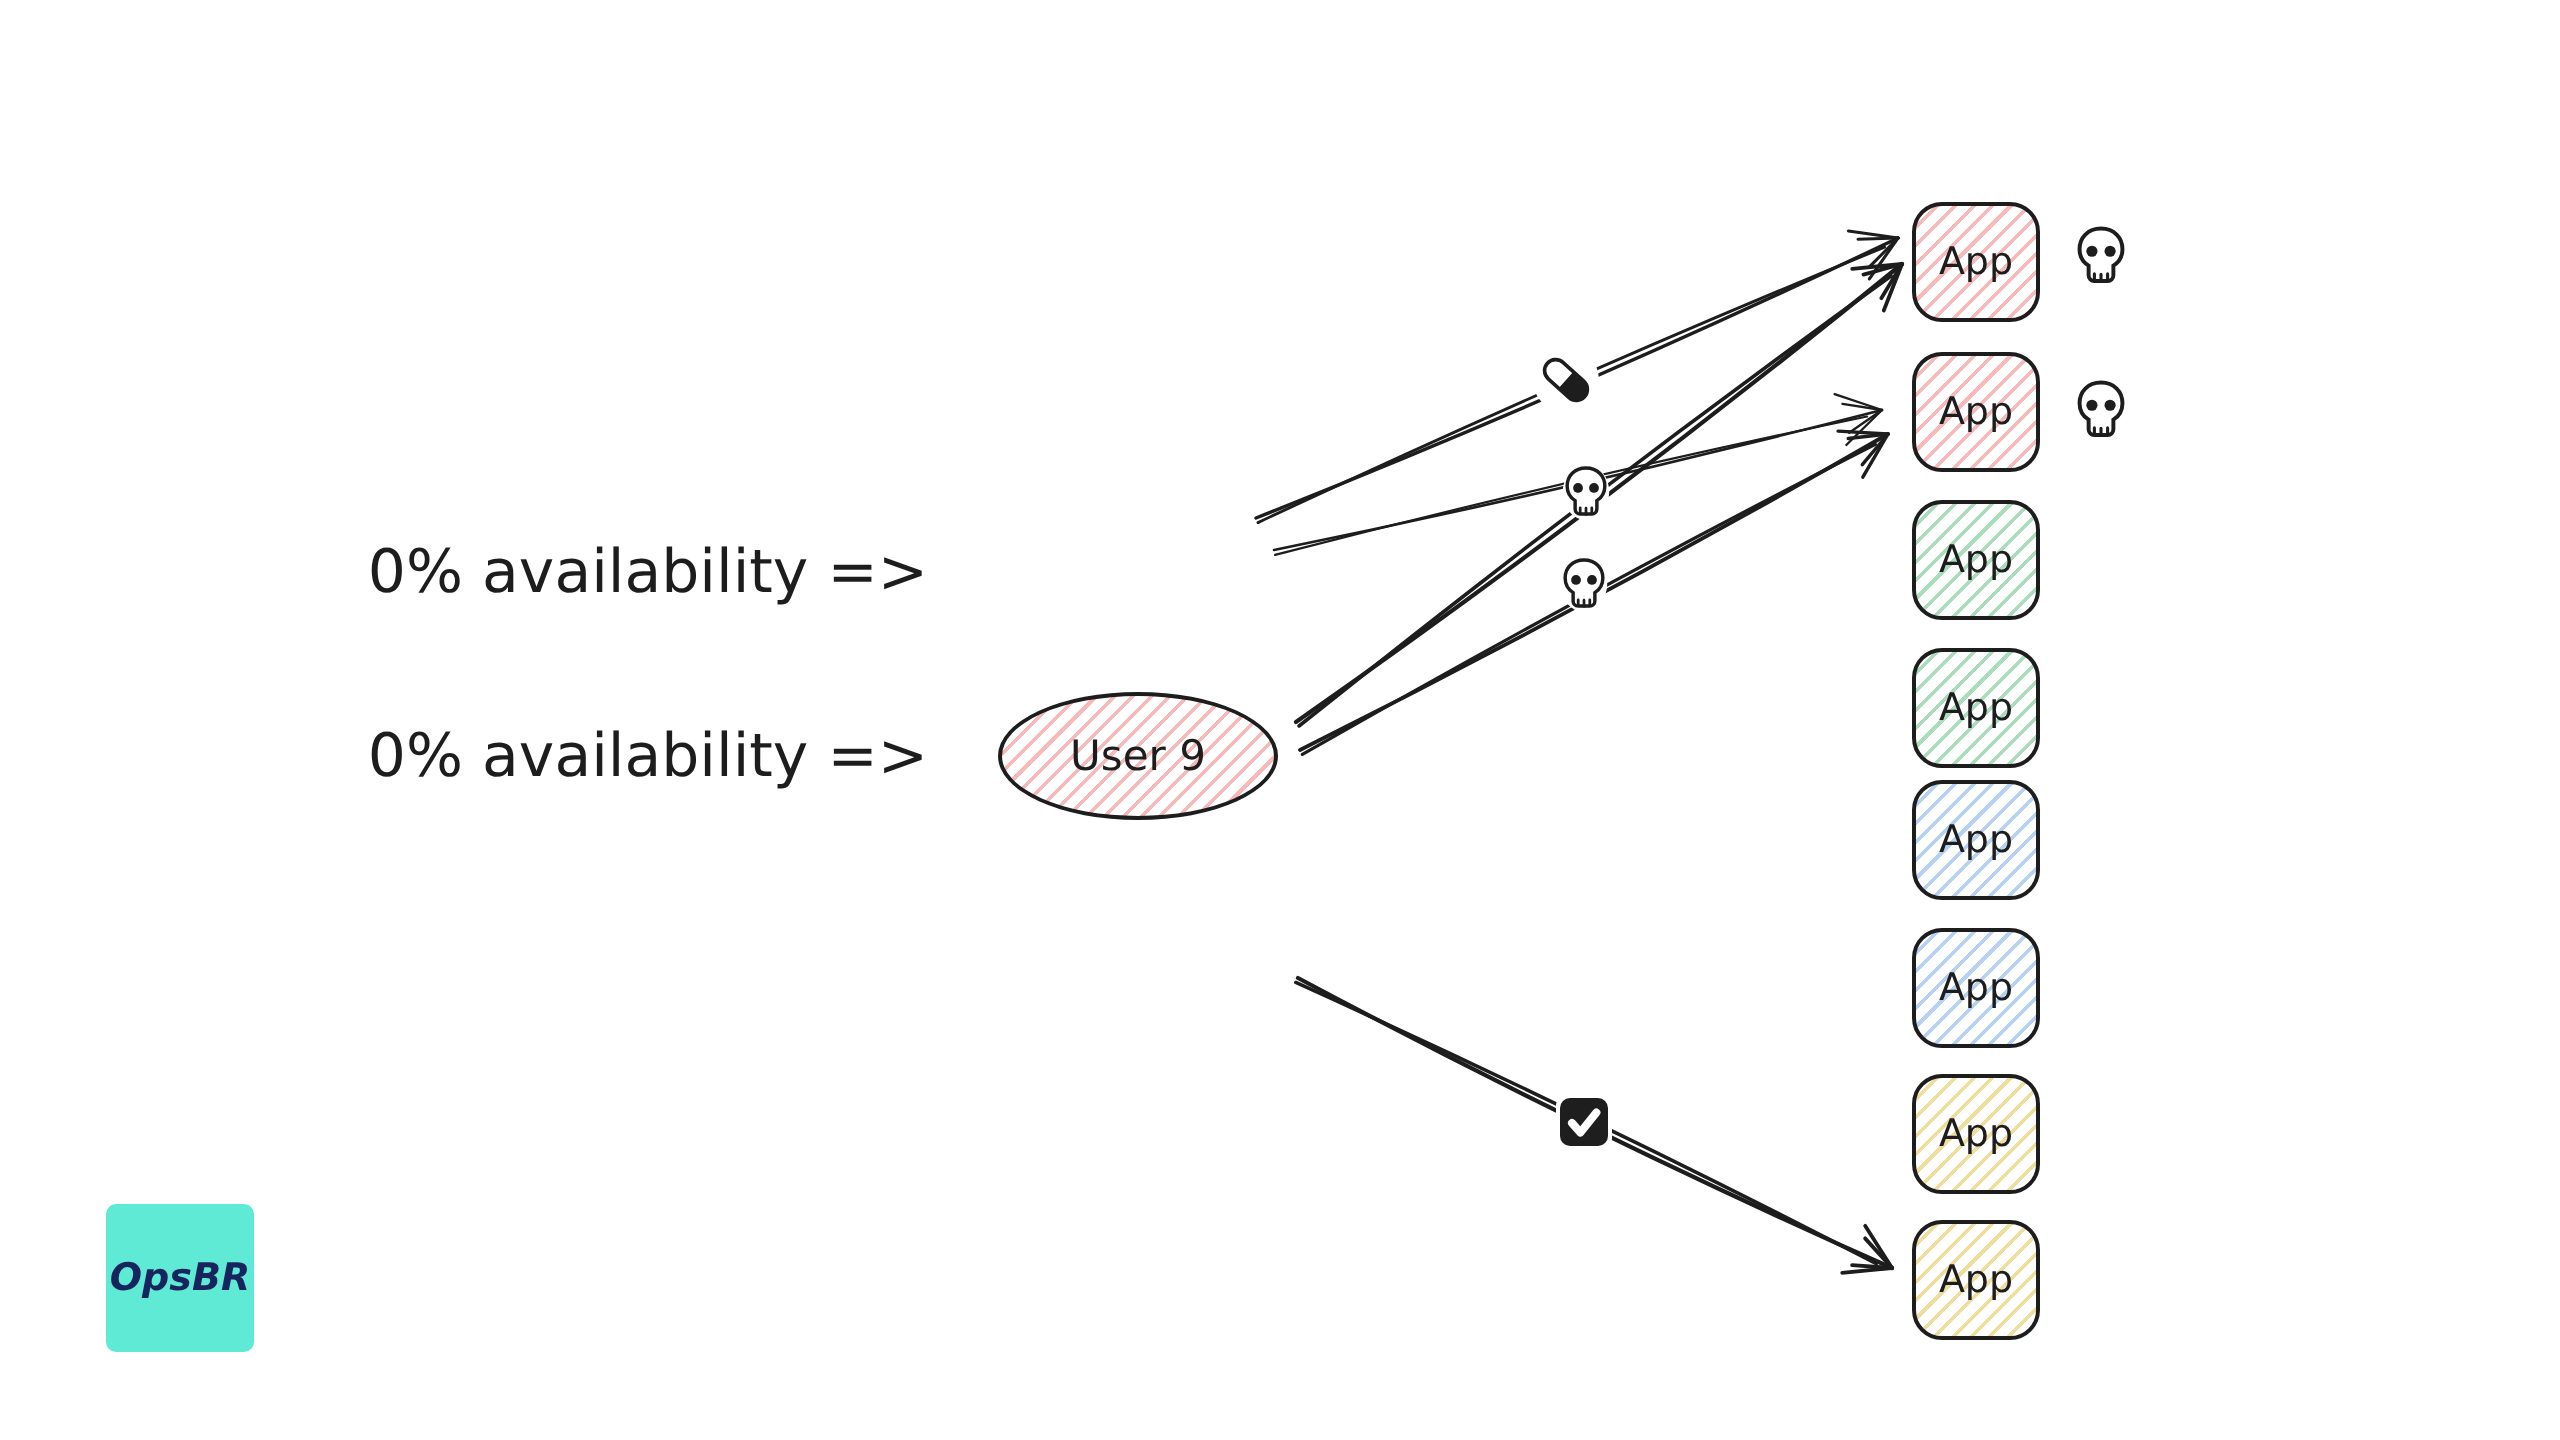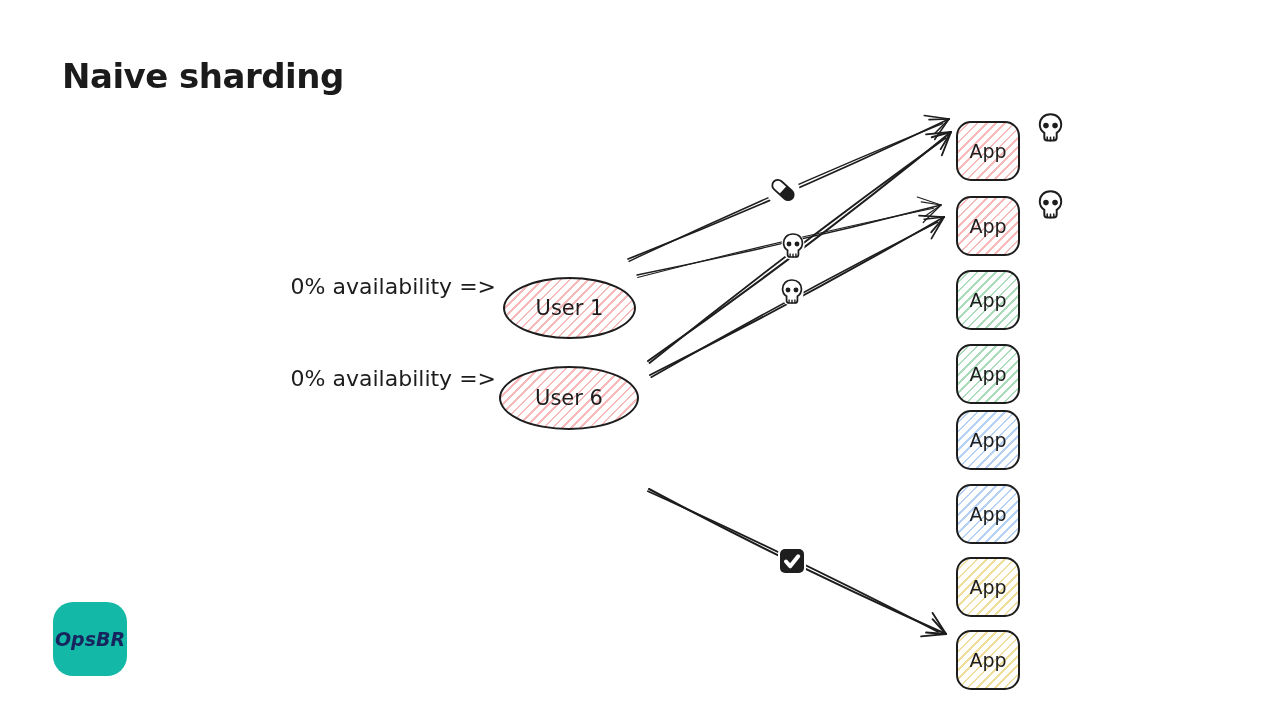--- a/index.html
+++ b/index.html
@@ -1,50 +1,46 @@
 <!DOCTYPE html>
 <html><head>
 <meta charset="utf-8">
 <style>
   html,body{margin:0;padding:0;background:#fff;}
   .stage{position:relative;width:1280px;height:720px;background:#fff;overflow:hidden;
          font-family:"DejaVu Sans",sans-serif;color:#1d1d1d;}
   .title{position:absolute;left:62px;top:56px;font-size:34px;font-weight:900;
          letter-spacing:-0.5px;color:#1b1b1b;font-family:"DejaVu Sans",sans-serif;}
-  .avail{position:absolute;right:784px;font-size:22px;line-height:26px;white-space:nowrap;
+  .avail{position:absolute;right:816px;font-size:30px;line-height:26px;white-space:nowrap;
          text-align:right;color:#1d1d1d;}
   .node{position:absolute;display:flex;align-items:center;justify-content:center;
-        border:2.6px solid #1d1d1d;background-color:#fff;box-sizing:border-box;margin-top:20px;}
+        border:2.6px solid #1d1d1d;background-color:#fff;box-sizing:border-box;}
   .ellipse{border-radius:50%;font-size:21px;}
   .appbox{left:956px;width:64px;height:60px;border-radius:15px;font-size:19px;}
   .h-pink{background-image:repeating-linear-gradient(135deg,rgba(240,128,128,0.55) 0 1.8px,rgba(0,0,0,0) 1.8px 6.5px);}
   .h-green{background-image:repeating-linear-gradient(135deg,rgba(87,186,122,0.5) 0 1.8px,rgba(0,0,0,0) 1.8px 6.5px);}
   .h-blue{background-image:repeating-linear-gradient(135deg,rgba(108,163,233,0.5) 0 1.8px,rgba(0,0,0,0) 1.8px 6.5px);}
   .h-yellow{background-image:repeating-linear-gradient(135deg,rgba(226,195,74,0.55) 0 1.8px,rgba(0,0,0,0) 1.8px 6.5px);}
   #edges-svg{position:absolute;left:0;top:0;width:1280px;height:720px;pointer-events:none;}
   .icon{position:absolute;}
-  .logo{position:absolute;left:53px;top:602px;width:74px;height:74px;border-radius:20px;
-        background:#14b8a6;display:flex;align-items:center;justify-content:center;}
+  .logo{position:absolute;left:53px;top:602px;width:74px;height:74px;border-radius:5px;
+        background:#5eead4;display:flex;align-items:center;justify-content:center;}
   .logo span{font-size:19px;font-style:italic;font-weight:600;color:#17255e;}
 </style>
 </head>
 <body>
 
 <div class="stage">
 
-  <div class="title">Naive sharding</div>
 
   <div class="avail" style="top:274px">0% availability =&gt;</div>
   <div class="avail" style="top:366px">0% availability =&gt;</div>
 
-  <div class="node ellipse h-pink" style="left:503px;top:257px;width:133px;height:62px">
-    <span>User 1</span>
-  </div>
   <div class="node ellipse h-pink" style="left:499px;top:346px;width:140px;height:64px">
-    <span>User 6</span>
+    <span>User 9</span>
   </div>
 
   <div class="node appbox h-pink" style="top:101px">
     <span>App</span>
   </div>
   <div class="node appbox h-pink" style="top:176px">
     <span>App</span>
   </div>
   <div class="node appbox h-green" style="top:250px">
     <span>App</span>

